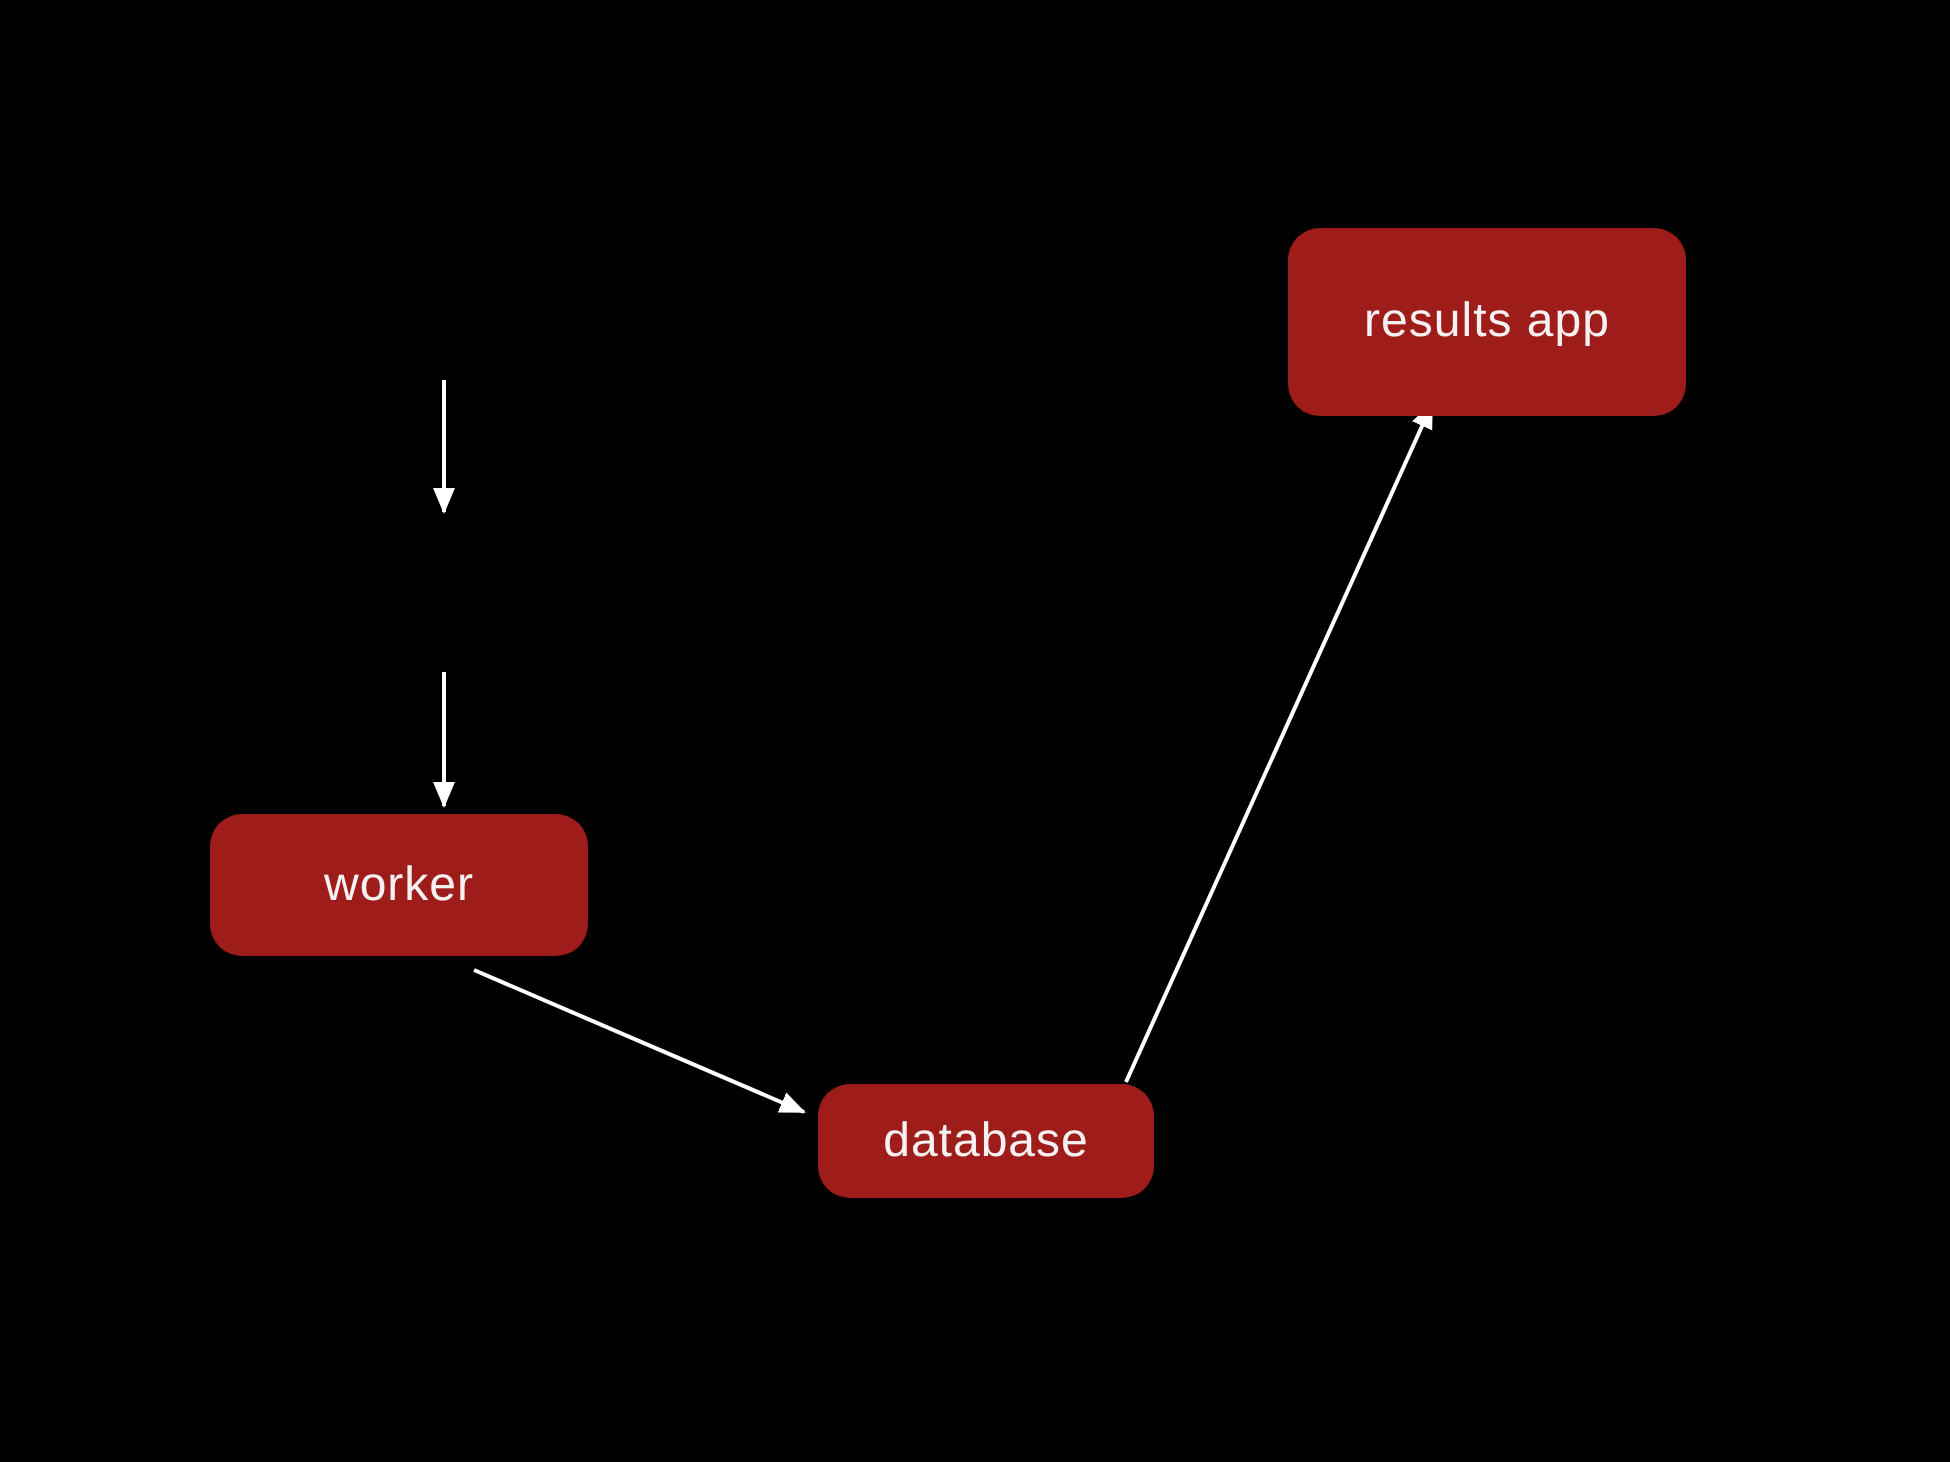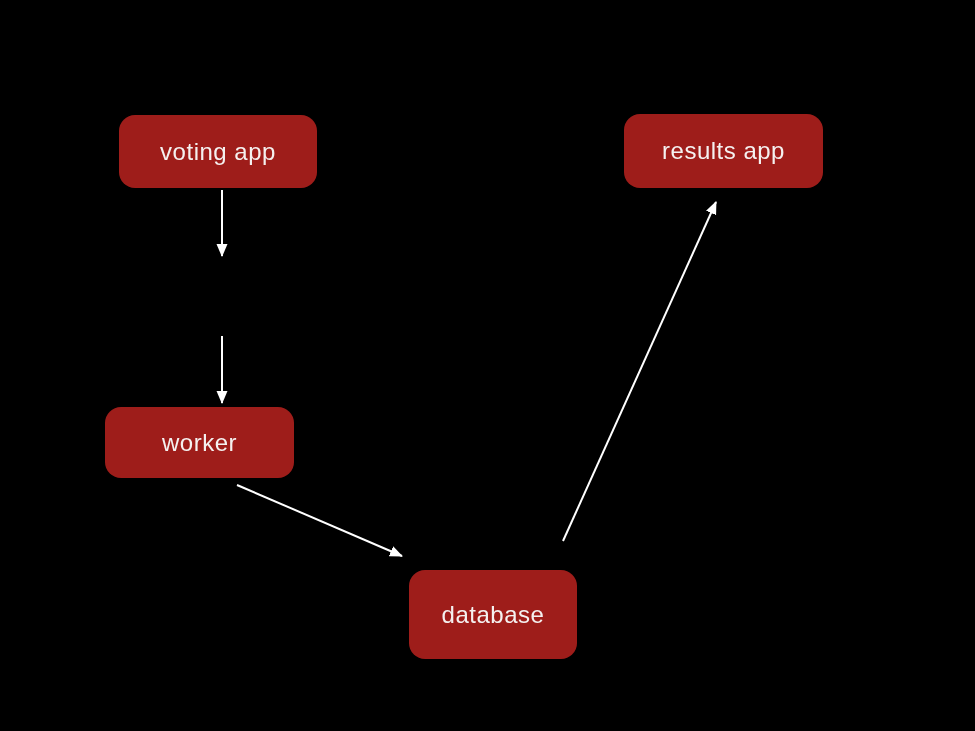--- a/index.html
+++ b/index.html
@@ -33,43 +33,40 @@
     justify-content: center;
     color: var(--node-text);
     font-size: 24px;
     font-weight: 300;
     letter-spacing: 0.5px;
     white-space: nowrap;
   }
   .node-voting-app    { left: 119px; top: 115px; width: 198px; height: 73px; }
   .node-message-queue { left: 104px; top: 262px; width: 226px; height: 70px; }
   .node-worker        { left: 105px; top: 407px; width: 189px; height: 71px; }
-  .node-database      { left: 409px; top: 542px; width: 168px; height: 89px; margin-top: 28px; }
-  .node-results-app   { left: 624px; top: 114px; width: 199px; height: 74px; }
+  .node-database      { left: 409px; top: 542px; width: 168px; height: 57px; }
+  .node-results-app   { left: 644px; top: 114px; width: 199px; height: 94px; }
 </style>
 </head>
 <body>
 
 <div class="canvas">
 
   <svg class="edges" width="975" height="731" viewBox="0 0 975 731" xmlns="http://www.w3.org/2000/svg">
     <defs>
       <marker id="arrowhead" markerUnits="userSpaceOnUse" markerWidth="14" markerHeight="12" refX="12" refY="5.5" orient="auto">
         <path d="M0,0 L13,5.5 L0,11 Z" fill="#ffffff"></path>
       </marker>
     </defs>
     <line x1="222" y1="190" x2="222" y2="256" stroke="#ffffff" stroke-width="2" marker-end="url(#arrowhead)"></line>
     <line x1="222" y1="336" x2="222" y2="403" stroke="#ffffff" stroke-width="2" marker-end="url(#arrowhead)"></line>
     <line x1="237" y1="485" x2="402" y2="556" stroke="#ffffff" stroke-width="2" marker-end="url(#arrowhead)"></line>
     <line x1="563" y1="541" x2="716" y2="202" stroke="#ffffff" stroke-width="2" marker-end="url(#arrowhead)"></line>
   </svg>
 
-  <div class="node node-voting-app">
-    <span>voting app</span>
-  </div>
 
 
   <div class="node node-worker">
     <span>worker</span>
   </div>
 
   <div class="node node-database">
     <span>database</span>
   </div>
 

